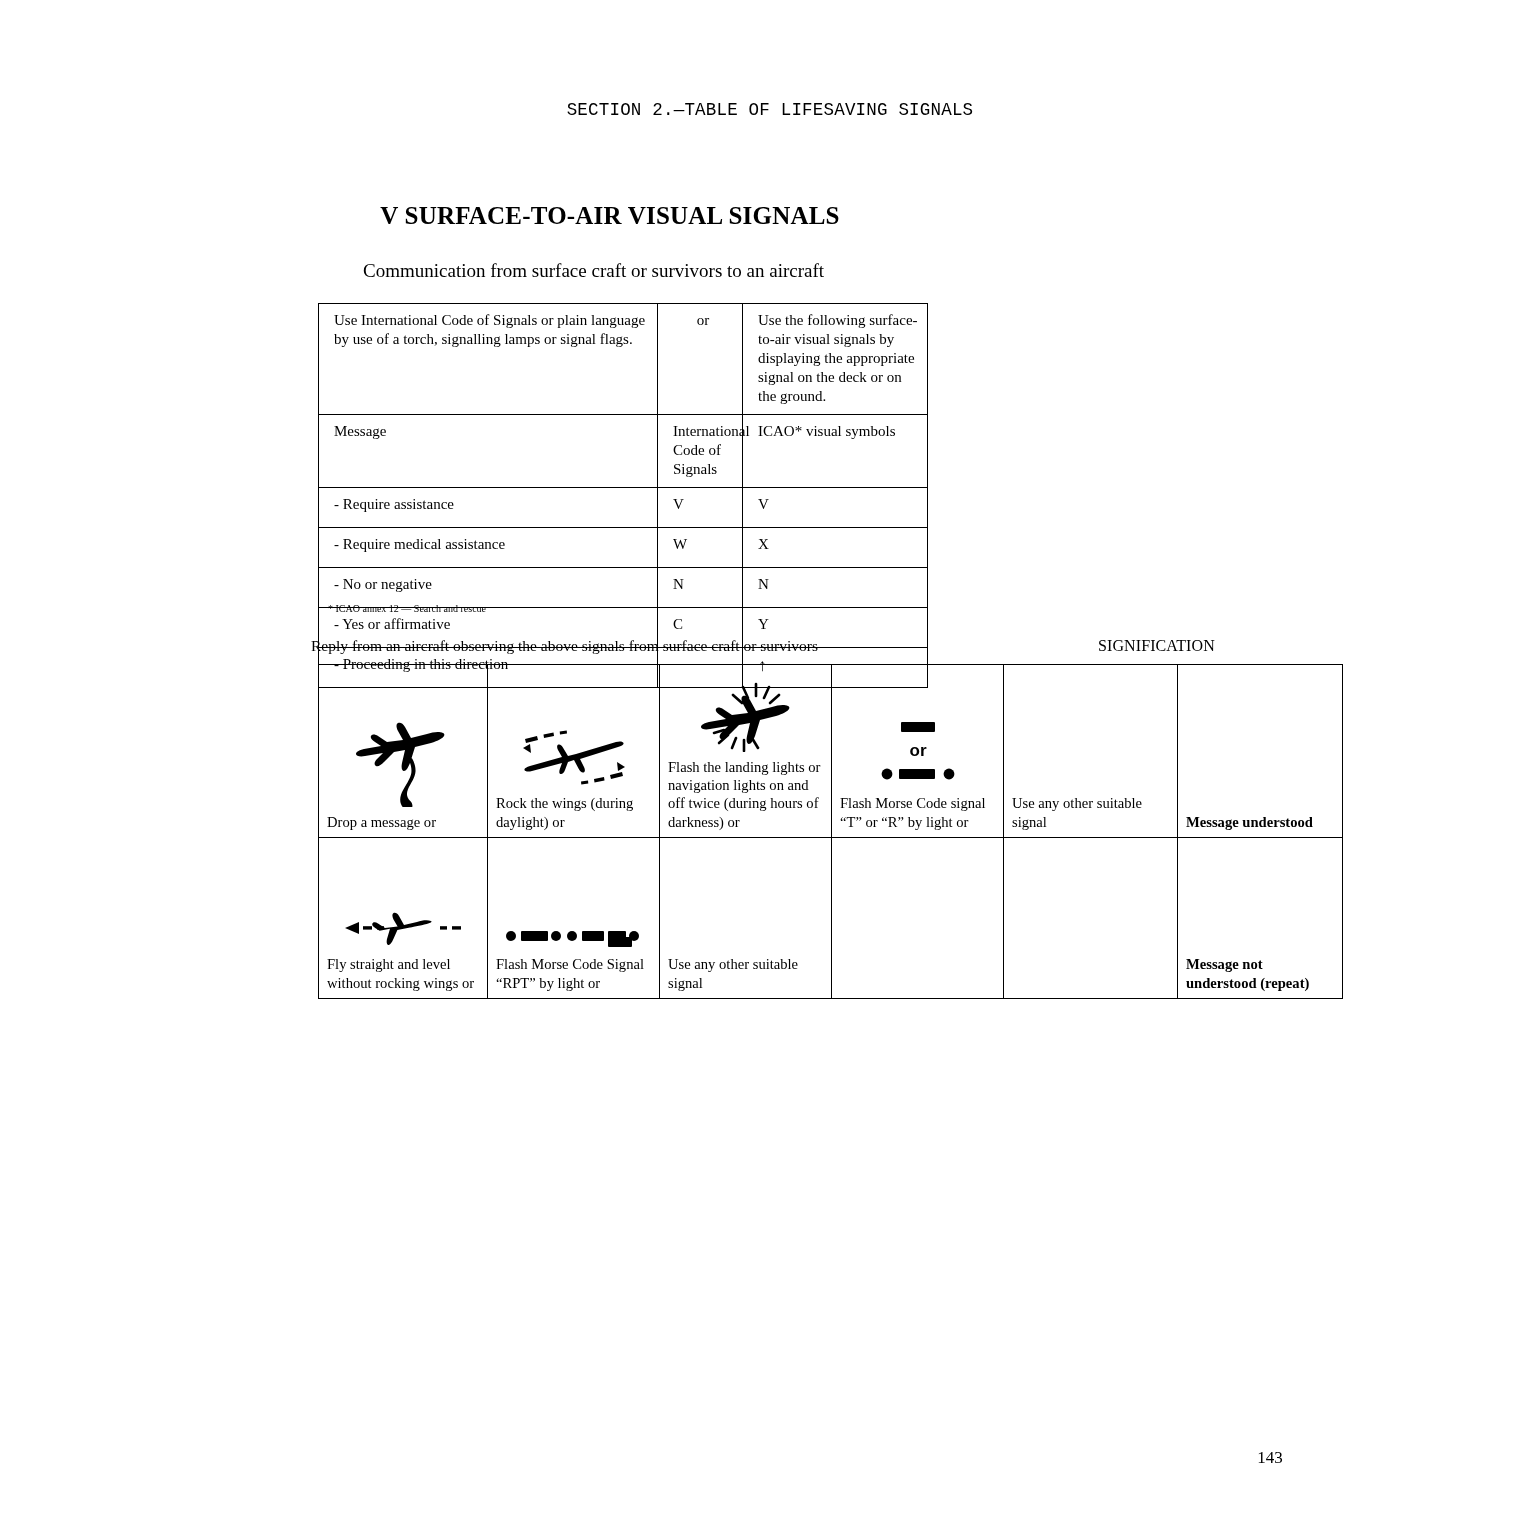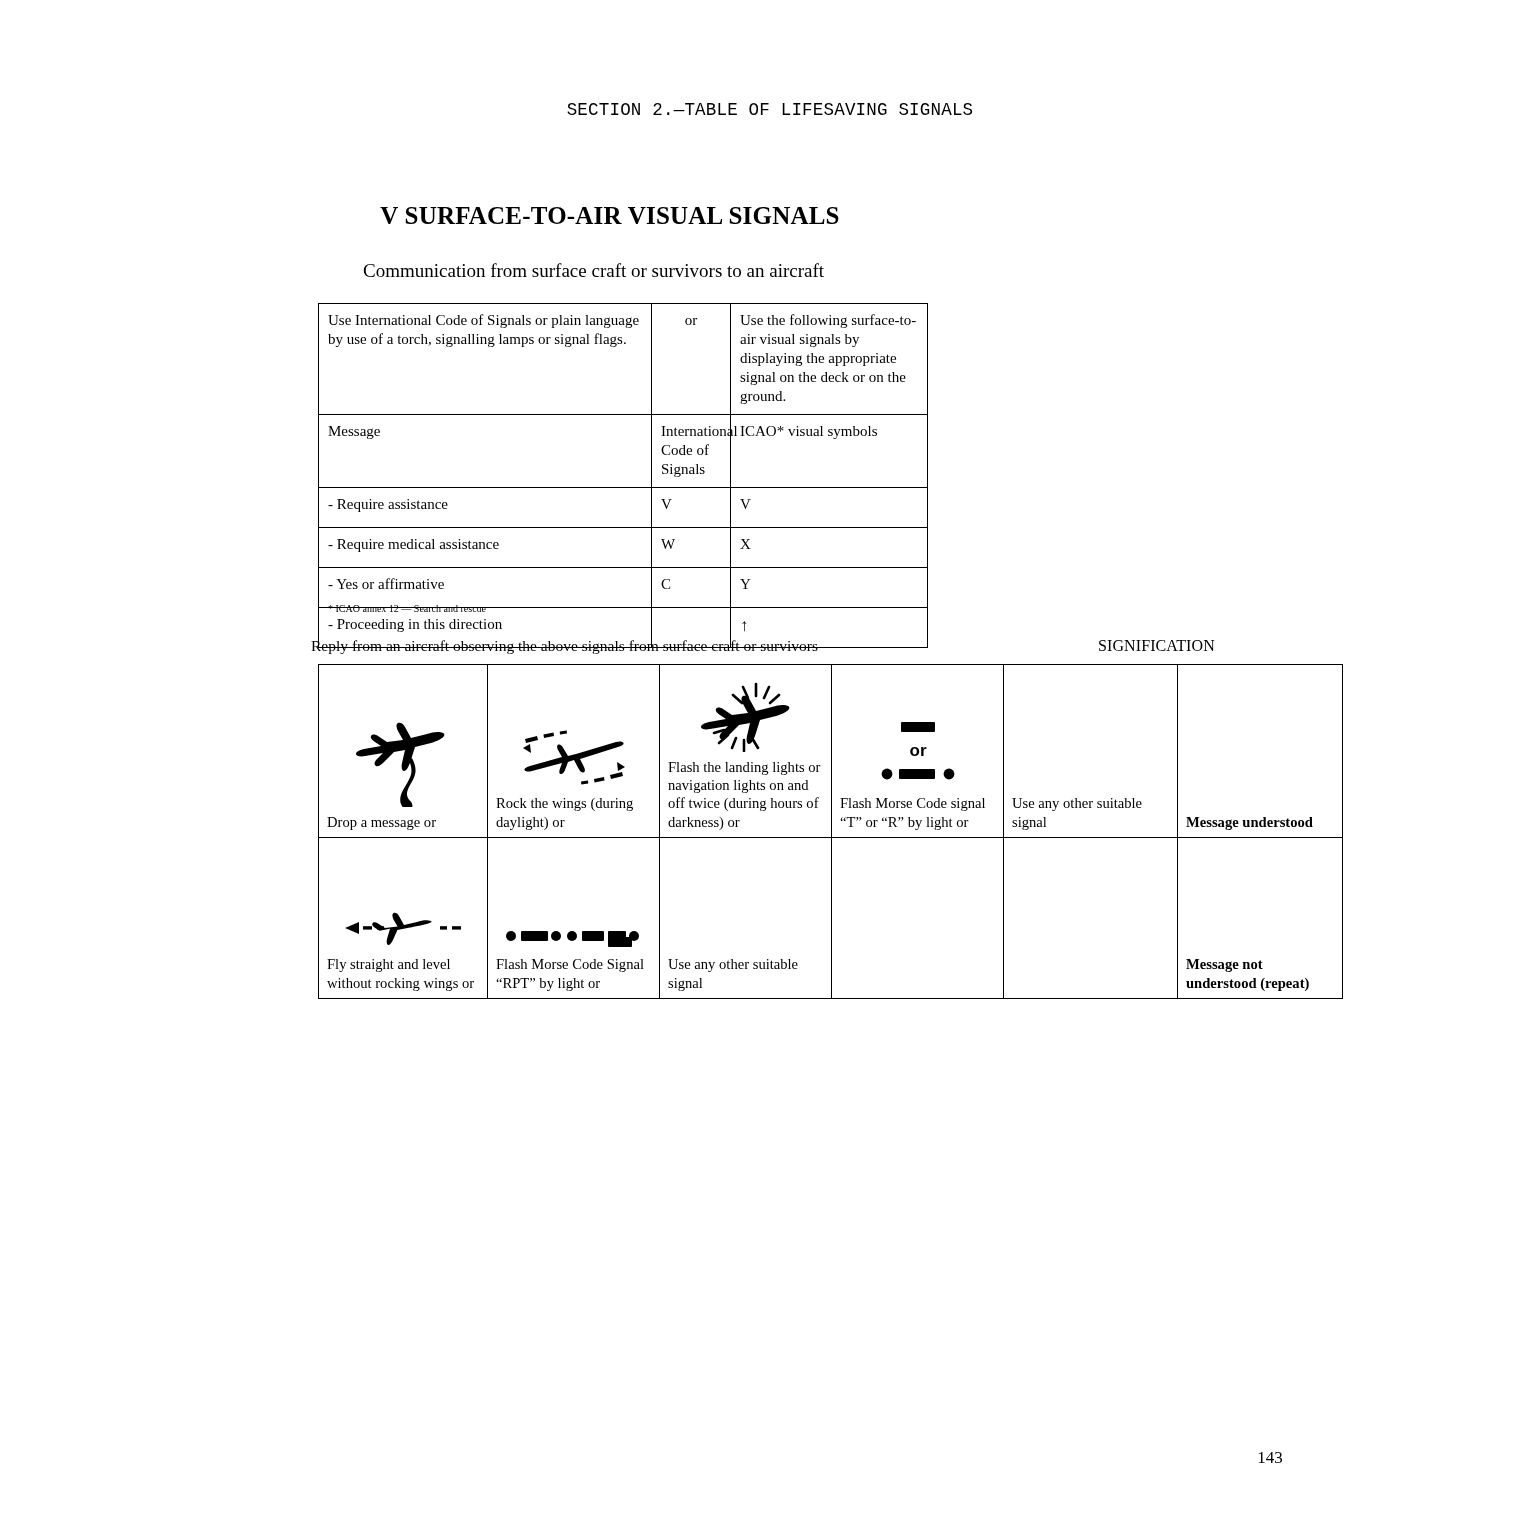--- a/index.html
+++ b/index.html
@@ -56,21 +56,21 @@
     position: absolute;
     top: 303px;
     left: 318px;
     width: 610px;
     border-collapse: collapse;
     table-layout: fixed;
     font-size: 15px;
   }
   .table1 td {
     border: 1.4px solid #000;
-    padding: 7px 9px 8px 9px;
+    padding: 7px 9px 8px 15px;
     vertical-align: top;
     line-height: 1.27;
     margin-left: 30px;
   }
   .t1-banner-left { width: 314px; }
   .t1-banner-or {
     width: 60px;
     text-align: center;
     vertical-align: middle;
     border-left: none;
@@ -192,20 +192,25 @@
       </tr>
       <tr class="row-data">
         <td>- Require assistance</td>
         <td>V</td>
         <td>V</td>
       </tr>
       <tr class="row-data">
         <td>- Require medical assistance</td>
         <td>W</td>
         <td>X</td>
+      </tr>
+      <tr class="row-data">
+        <td>- No or negative</td>
+        <td>N</td>
+        <td>N</td>
       </tr>
       <tr class="row-data">
         <td>- Yes or affirmative</td>
         <td>C</td>
         <td>Y</td>
       </tr>
       <tr class="row-data">
         <td>- Proceeding in this direction</td>
         <td></td>
         <td class="arrow-glyph">↑</td>

